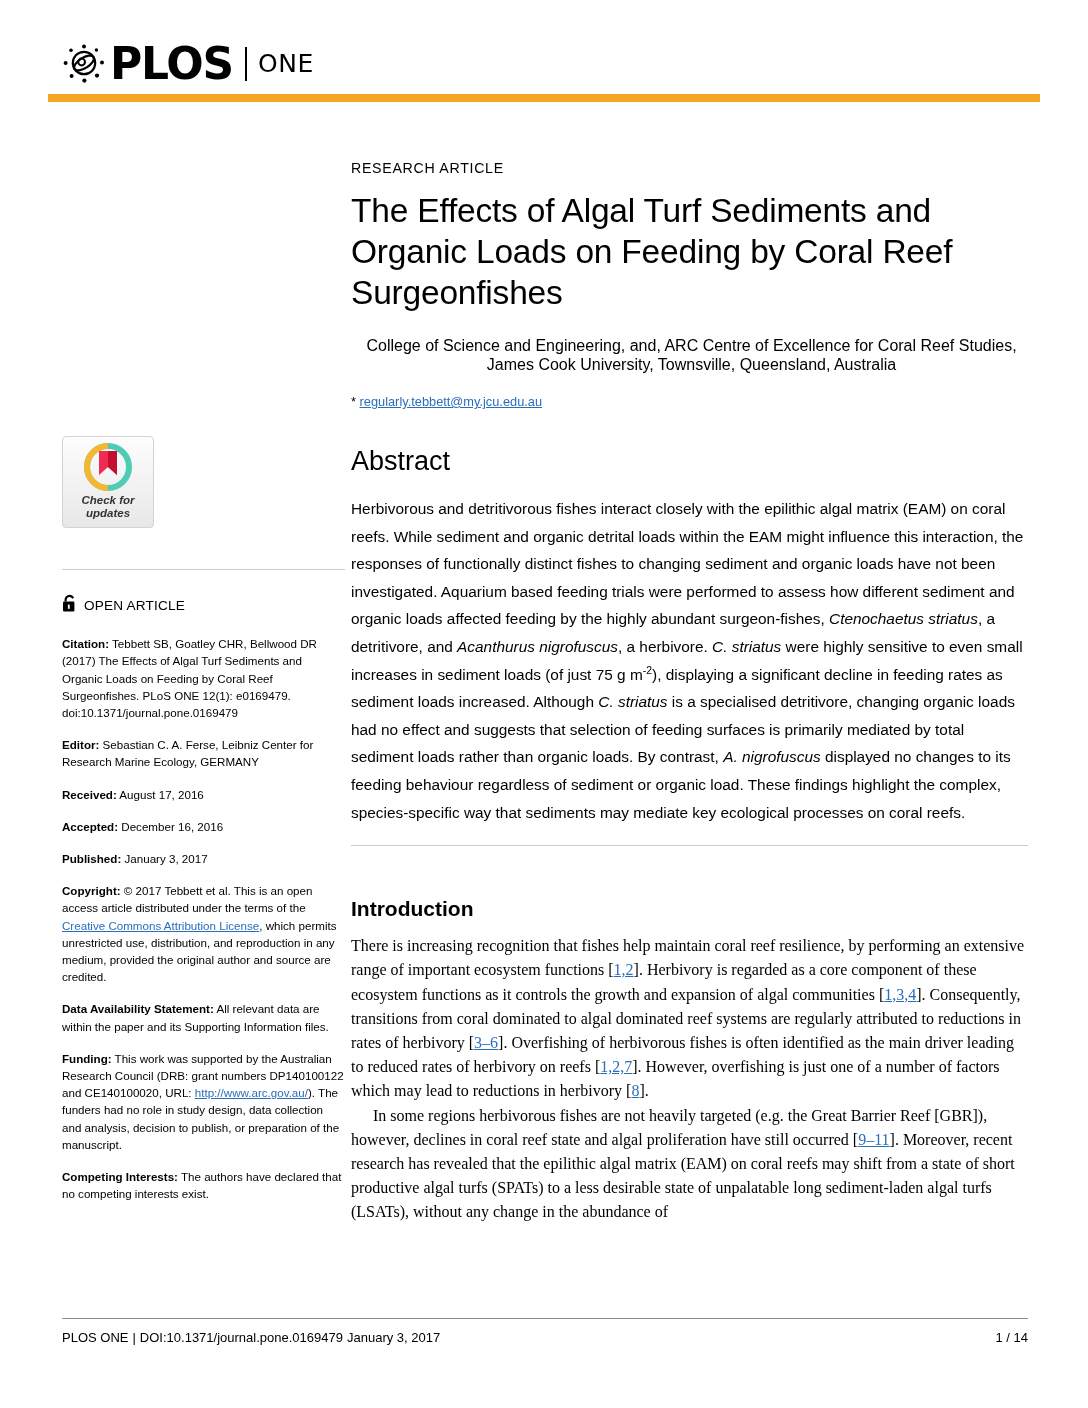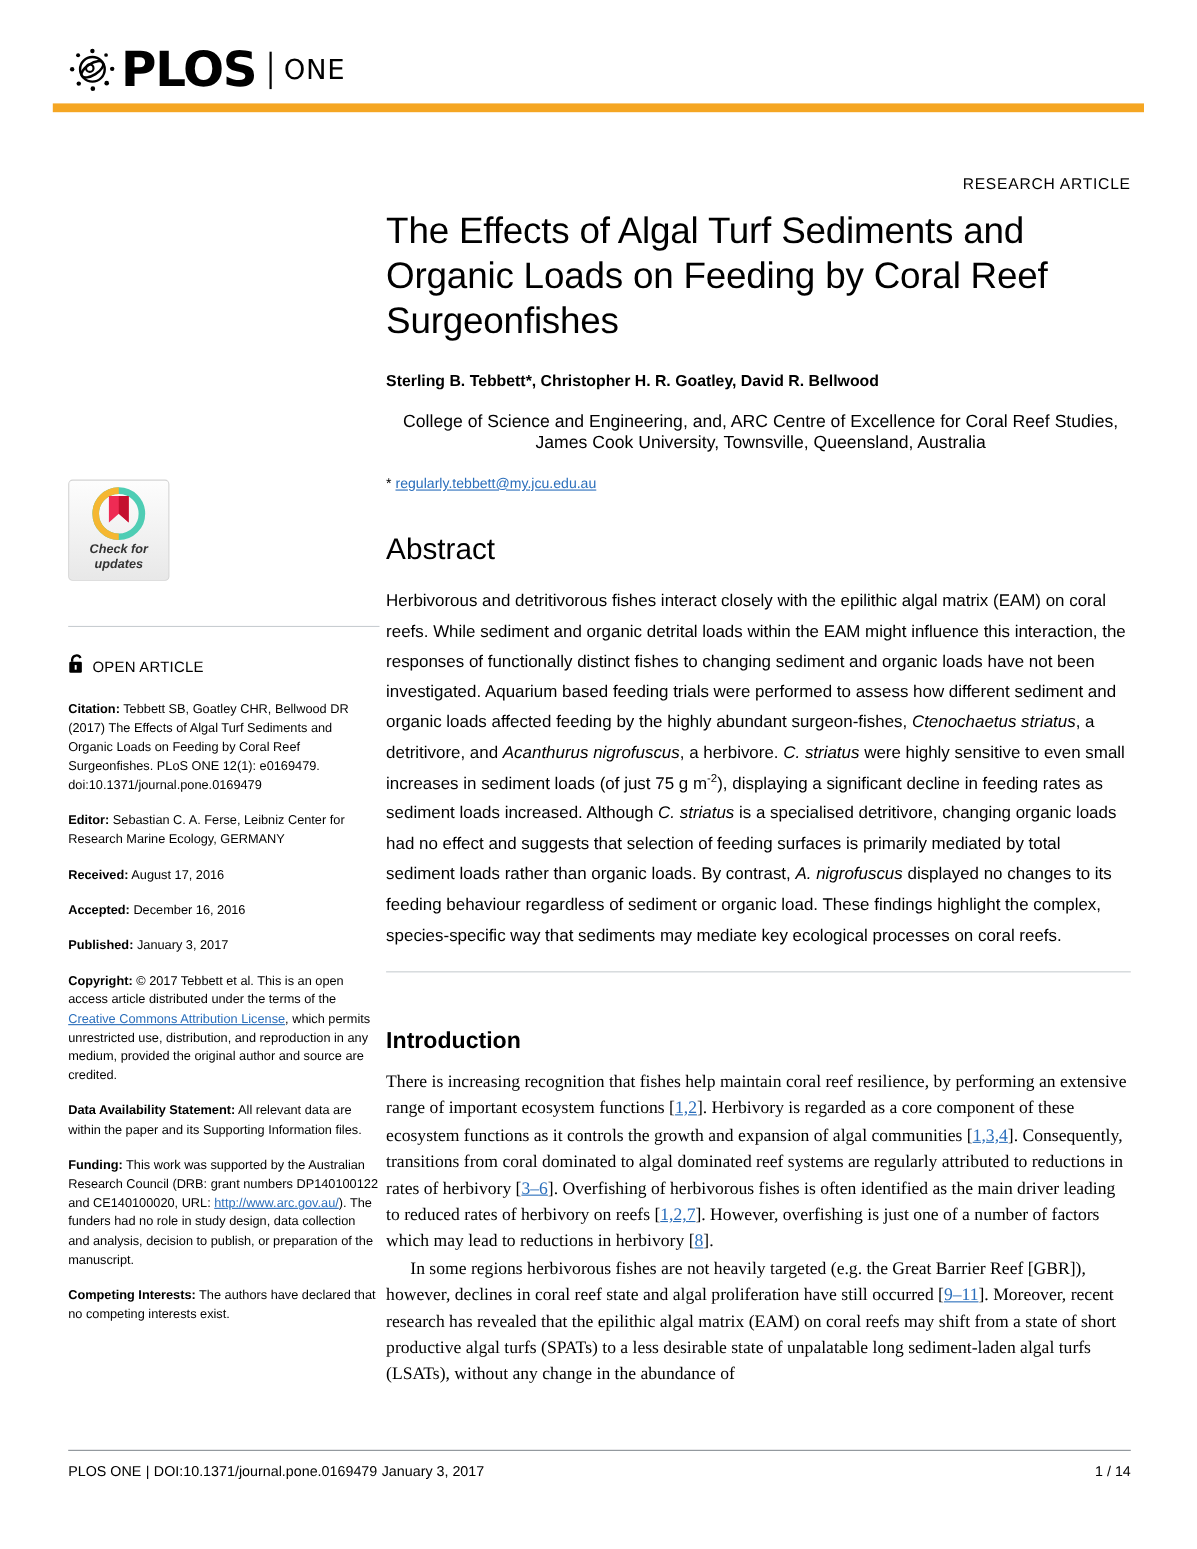--- a/index.html
+++ b/index.html
@@ -131,21 +131,20 @@
     position: absolute;
     left: 351px;
     top: 160px;
     width: 677px;
   }
   .kicker {
     font-size: 14.2px;
     letter-spacing: 0.7px;
     color: #000;
     margin: 0 0 14px 0;
-    text-align: right;
   }
   h1.title {
     font-family: "Liberation Sans", sans-serif;
     font-weight: normal;
     font-size: 33.5px;
     line-height: 41px;
     letter-spacing: -0.2px;
     margin: 0 0 24px 0;
     color: #000;
   }
@@ -304,21 +303,20 @@
   <p class="meta-block"><b>Competing Interests:</b><span> The authors have declared that no competing interests exist.</span></p>
 
 </aside>
 
 <main class="main">
 
   <p class="kicker">RESEARCH ARTICLE</p>
 
   <h1 class="title">The Effects of Algal Turf Sediments and Organic Loads on Feeding by Coral Reef Surgeonfishes</h1>
 
-  <p class="authors">Sterling B. Tebbett*, Christopher H. R. Goatley, David R. Bellwood</p>
 
   <p class="affiliation">College of Science and Engineering, and, ARC Centre of Excellence for Coral Reef Studies, James Cook University, Townsville, Queensland, Australia</p>
 
   <p class="corresp"><span>* </span><a class="link" href="#">regularly.tebbett@my.jcu.edu.au</a></p>
 
   <h2 class="section">Abstract</h2>
 
   <p class="abstract-body"><span>Herbivorous and detritivorous fishes interact closely with the epilithic algal matrix (EAM) on coral reefs. While sediment and organic detrital loads within the EAM might influence this interaction, the responses of functionally distinct fishes to changing sediment and organic loads have not been investigated. Aquarium based feeding trials were performed to assess how different sediment and organic loads affected feeding by the highly abundant surgeon-fishes, </span><i>Ctenochaetus striatus</i><span>, a detritivore, and </span><i>Acanthurus nigrofuscus</i><span>, a herbivore. </span><i>C. striatus</i><span> were highly sensitive to even small increases in sediment loads (of just 75 g m</span><sup>-2</sup><span>), displaying a significant decline in feeding rates as sediment loads increased. Although </span><i>C. striatus</i><span> is a specialised detritivore, changing organic loads had no effect and suggests that selection of feeding surfaces is primarily mediated by total sediment loads rather than organic loads. By contrast, </span><i>A. nigrofuscus</i><span> displayed no changes to its feeding behaviour regardless of sediment or organic load. These findings highlight the complex, species-specific way that sediments may mediate key ecological processes on coral reefs.</span></p>
 
   <hr class="abstract-rule">

